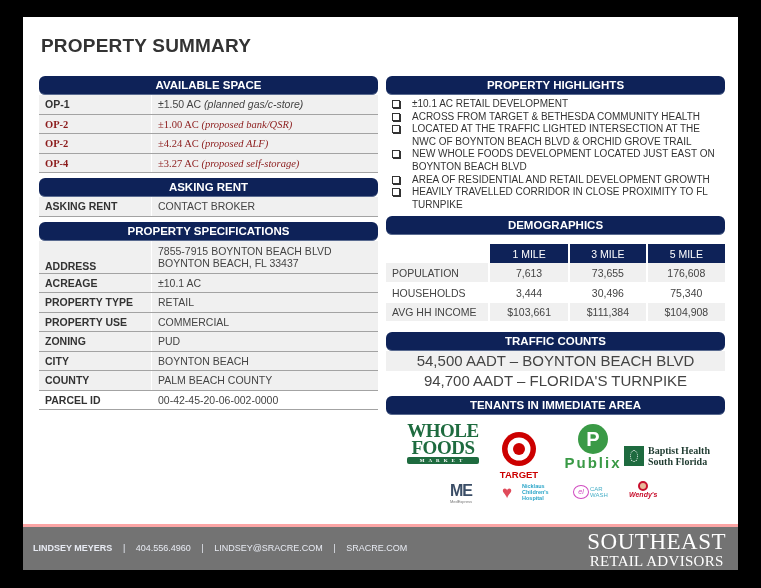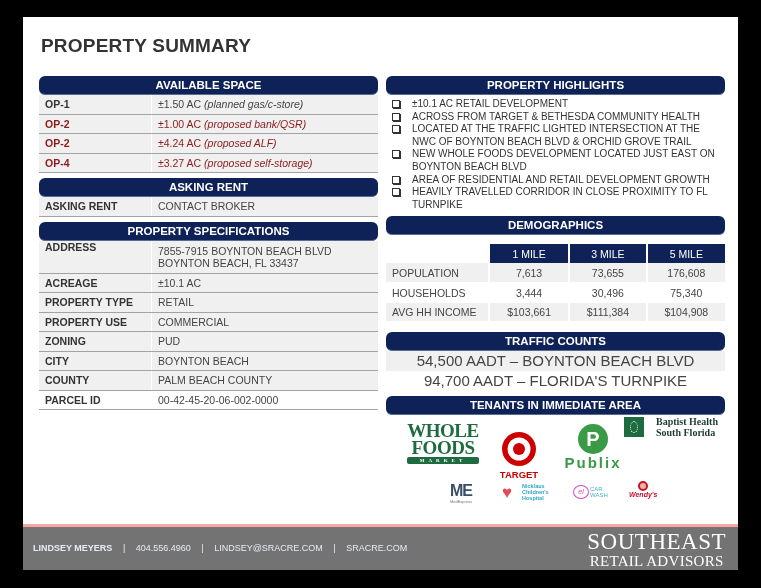--- a/index.html
+++ b/index.html
@@ -10,21 +10,21 @@
 
   .col-left { position: absolute; left: 16px; top: 59px; width: 339px; }
   .col-right { position: absolute; left: 363px; top: 59px; width: 339px; }
 
   .hdr { background: #0e2258; color: #fff; font-weight: bold; font-size: 11.5px; text-align: center; height: 19px; line-height: 19px; border-bottom: 1px solid #5a6b90; border-radius: 6px; }
   .row { display: flex; font-size: 10.5px; border-bottom: 1px solid #a3a3a3; }
   .row.alt { background: #f0f0f0; }
   .row .k { width: 113px; padding: 0 6px; font-weight: bold; color: #333; border-right: 1px solid #fff; }
   .row .v { flex: 1; padding: 0 6px; color: #444; }
   .row.h20 { height: 19.5px; line-height: 19.5px; }
-  .red { color: #8b1a1a !important; }
+  .red { color: #8b1a1a !important; font-family: Liberation Serif, serif; }
   .ital { font-style: italic; }
   .gap { height: 5px; }
 
   .hl-list { list-style: none; padding: 3px 0 3px 6px; font-size: 10px; color: #333; line-height: 12.6px; }
   .hl-list li { display: flex; }
   .hl-list .box { width: 8px; height: 8px; border: 1px solid #333; margin-top: 2px; margin-right: 12px; flex: none; box-shadow: 1px 1px 0 #333; }
 
   .demo { width: 100%; border-collapse: collapse; font-size: 10.5px; color: #444; }
   .demo th { background: #0e2258; color: #fff; font-weight: normal; height: 19px; border-left: 2px solid #fff; }
   .demo th.blank { background: #fff; }
@@ -74,21 +74,21 @@
     <div class="gap"></div>
     <div class="hdr">ASKING RENT</div>
     <div class="row h20 alt">
       <div class="k">ASKING RENT</div>
       <div class="v">CONTACT BROKER</div>
     </div>
 
     <div class="gap"></div>
     <div class="hdr">PROPERTY SPECIFICATIONS</div>
     <div class="row alt" style="height:33px;">
-      <div class="k" style="padding-top:0;line-height:12px;">ADDRESS</div>
+      <div class="k" style="padding-top:19px;line-height:12px;">ADDRESS</div>
       <div class="v" style="padding-top:4px;line-height:12px;">
         <div>7855-7915 BOYNTON BEACH BLVD</div>
         <div>BOYNTON BEACH, FL 33437</div>
       </div>
     </div>
     <div class="row h20 alt">
       <div class="k">ACREAGE</div>
       <div class="v">±10.1 AC</div>
     </div>
     <div class="row h20 alt">
@@ -197,21 +197,21 @@
           <circle cx="18" cy="18" r="6" fill="#cc0000"></circle>
         </svg>
         <div style="color:#cc0000;font-weight:bold;font-size:9.5px;line-height:10px;margin-top:-1px;">TARGET</div>
       </div>
 
       <div class="logo" style="left:176px;top:9px;width:62px;text-align:center;">
         <div style="width:30px;height:30px;border-radius:50%;background:#3a9a46;color:#fff;font-weight:bold;font-size:20px;line-height:30px;margin:0 auto;">P</div>
         <div style="color:#3a9a46;font-weight:bold;font-size:15px;letter-spacing:2px;line-height:17px;">Publix</div>
       </div>
 
-      <div class="logo" style="left:238px;top:1px;display:flex;align-items:center;gap:8px;">
+      <div class="logo" style="left:238px;top:30px;display:flex;align-items:center;">
         <div style="width:20px;height:20px;background:#1e6b3f;margin-right:4px;position:relative;">
           <div style="position:absolute;left:6px;top:4px;width:8px;height:12px;border-radius:50%;border:1px dotted #fff;"></div>
         </div>
         <div style="font-family:'Liberation Serif',serif;color:#1e3a2f;font-size:10px;line-height:11px;font-weight:bold;">
           <div>Baptist Health</div>
           <div>South Florida</div>
         </div>
       </div>
 
       <div class="logo" style="left:57px;top:68px;width:36px;text-align:center;">

